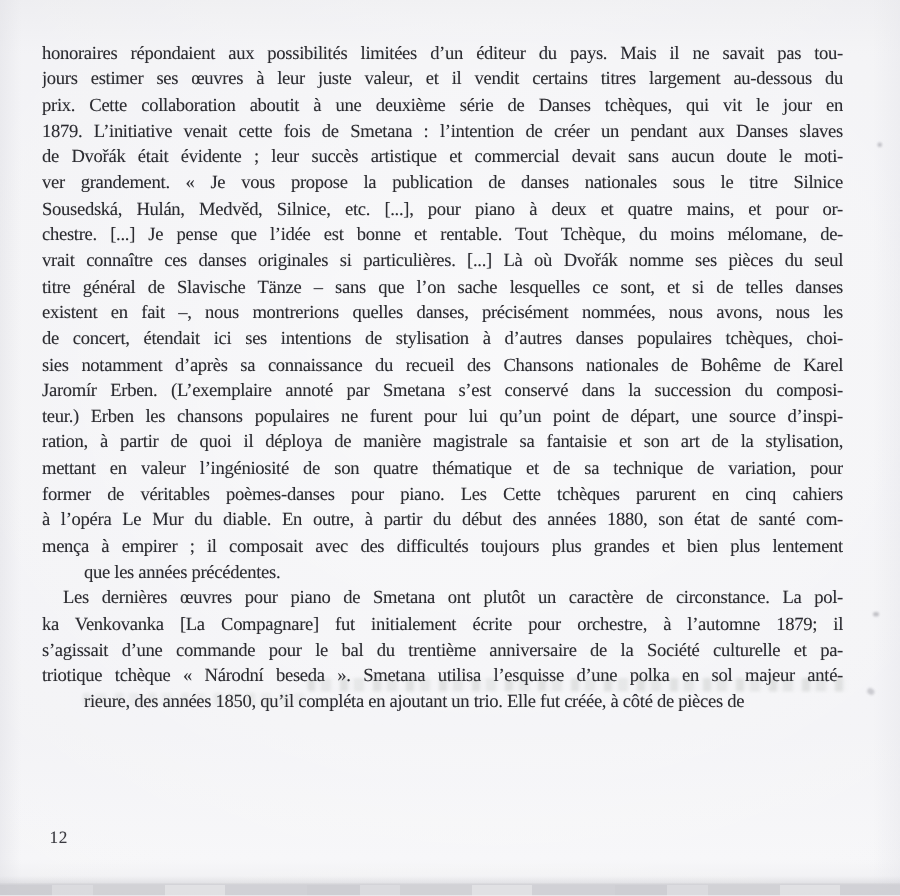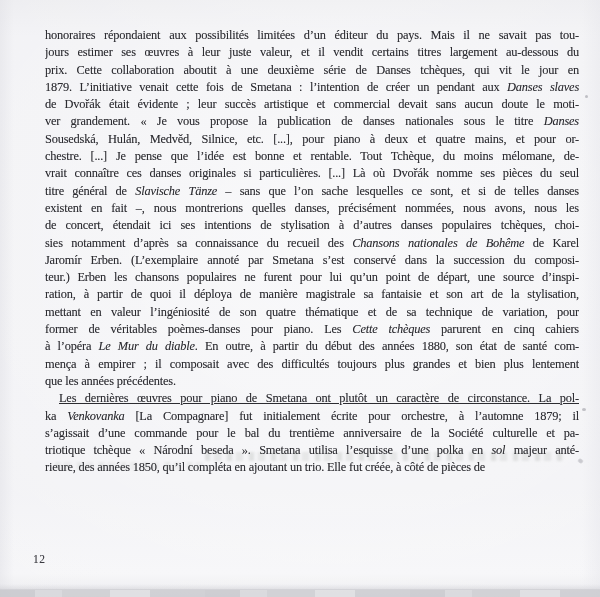--- a/index.html
+++ b/index.html
@@ -11,32 +11,32 @@
   .page{
     position:absolute;inset:0;
     background:
       linear-gradient(90deg, rgba(226,226,231,.55) 0, rgba(226,226,231,0) 14px),
       linear-gradient(90deg, rgba(226,226,231,0) 582px, rgba(231,231,236,.5) 600px),
       radial-gradient(140% 120% at 55% 40%, rgba(255,255,255,.55), rgba(255,255,255,0) 65%),
       linear-gradient(180deg,#ececef 0%,#f1f1f4 6%,#f2f2f5 82%,#f6f6f8 96%,#ebebee 100%),
       #f0f0f3;
   }
   .text-block{
-    position:absolute;left:45px;top:27px;width:534px;
+    position:absolute;left:28px;top:27px;width:534px;
     font-size:12.4px;letter-spacing:-0.2px;color:#2c2c31;
     text-shadow:0 0 .5px rgba(44,44,49,.32);
   }
   .line{
     height:17.3px;line-height:17.3px;
     text-align:justify;text-align-last:justify;
     overflow:hidden;
   }
-  .line.last{text-align-last:left;}
-  .line.indent{text-indent:14px;text-decoration:underline;}
-  .it{font-style:italic;}
+  .line.last{text-align-last:left;margin-left:28px;}
+  .line.indent{text-indent:14px;}
+  .it{}
   .page-number{
     position:absolute;left:33px;top:553px;
     font-size:11.5px;letter-spacing:.4px;color:#3a3a40;
     text-shadow:0 0 .5px rgba(58,58,64,.3);
   }
   
   .bleed{
     position:absolute;height:9px;border-radius:2px;
     background:repeating-linear-gradient(90deg,
       rgba(118,126,116,.30) 0 5px, rgba(118,126,116,.04) 5px 9px,
@@ -65,21 +65,21 @@
 
 <div class="page"></div>
 
 <main class="text-block">
     <div class="paragraph">
       <div class="line"><span>honoraires répondaient aux possibilités limitées d’un éditeur du pays. Mais il ne savait pas tou-</span></div>
       <div class="line"><span>jours estimer ses œuvres à leur juste valeur, et il vendit certains titres largement au-dessous du</span></div>
       <div class="line"><span>prix. Cette collaboration aboutit à une deuxième série de Danses tchèques, qui vit le jour en</span></div>
       <div class="line"><span>1879. L’initiative venait cette fois de Smetana : l’intention de créer un pendant aux </span><span class="it">Danses slaves</span></div>
       <div class="line"><span>de Dvořák était évidente ; leur succès artistique et commercial devait sans aucun doute le moti-</span></div>
-      <div class="line"><span>ver grandement. « Je vous propose la publication de danses nationales sous le titre </span><span class="it">Danses</span></div>
+      <div class="line"><span>ver grandement. « Je vous propose la publication de danses nationales sous le titre </span><span class="it">Silnice</span></div>
       <div class="line"><span>Sousedská, Hulán, Medvěd, Silnice, etc. [...], pour piano à deux et quatre mains, et pour or-</span></div>
       <div class="line"><span>chestre. [...] Je pense que l’idée est bonne et rentable. Tout Tchèque, du moins mélomane, de-</span></div>
       <div class="line"><span>vrait connaître ces danses originales si particulières. [...] Là où Dvořák nomme ses pièces du seul</span></div>
       <div class="line"><span>titre général de </span><span class="it">Slavische Tänze</span><span> – sans que l’on sache lesquelles ce sont, et si de telles danses</span></div>
       <div class="line"><span>existent en fait –, nous montrerions quelles danses, précisément nommées, nous avons, nous les</span></div>
       <div class="line"><span>de concert, étendait ici ses intentions de stylisation à d’autres danses populaires tchèques, choi-</span></div>
       <div class="line"><span>sies notamment d’après sa connaissance du recueil des </span><span class="it">Chansons nationales de Bohême</span><span> de Karel</span></div>
       <div class="line"><span>Jaromír Erben. (L’exemplaire annoté par Smetana s’est conservé dans la succession du composi-</span></div>
       <div class="line"><span>teur.) Erben les chansons populaires ne furent pour lui qu’un point de départ, une source d’inspi-</span></div>
       <div class="line"><span>ration, à partir de quoi il déploya de manière magistrale sa fantaisie et son art de la stylisation,</span></div>

